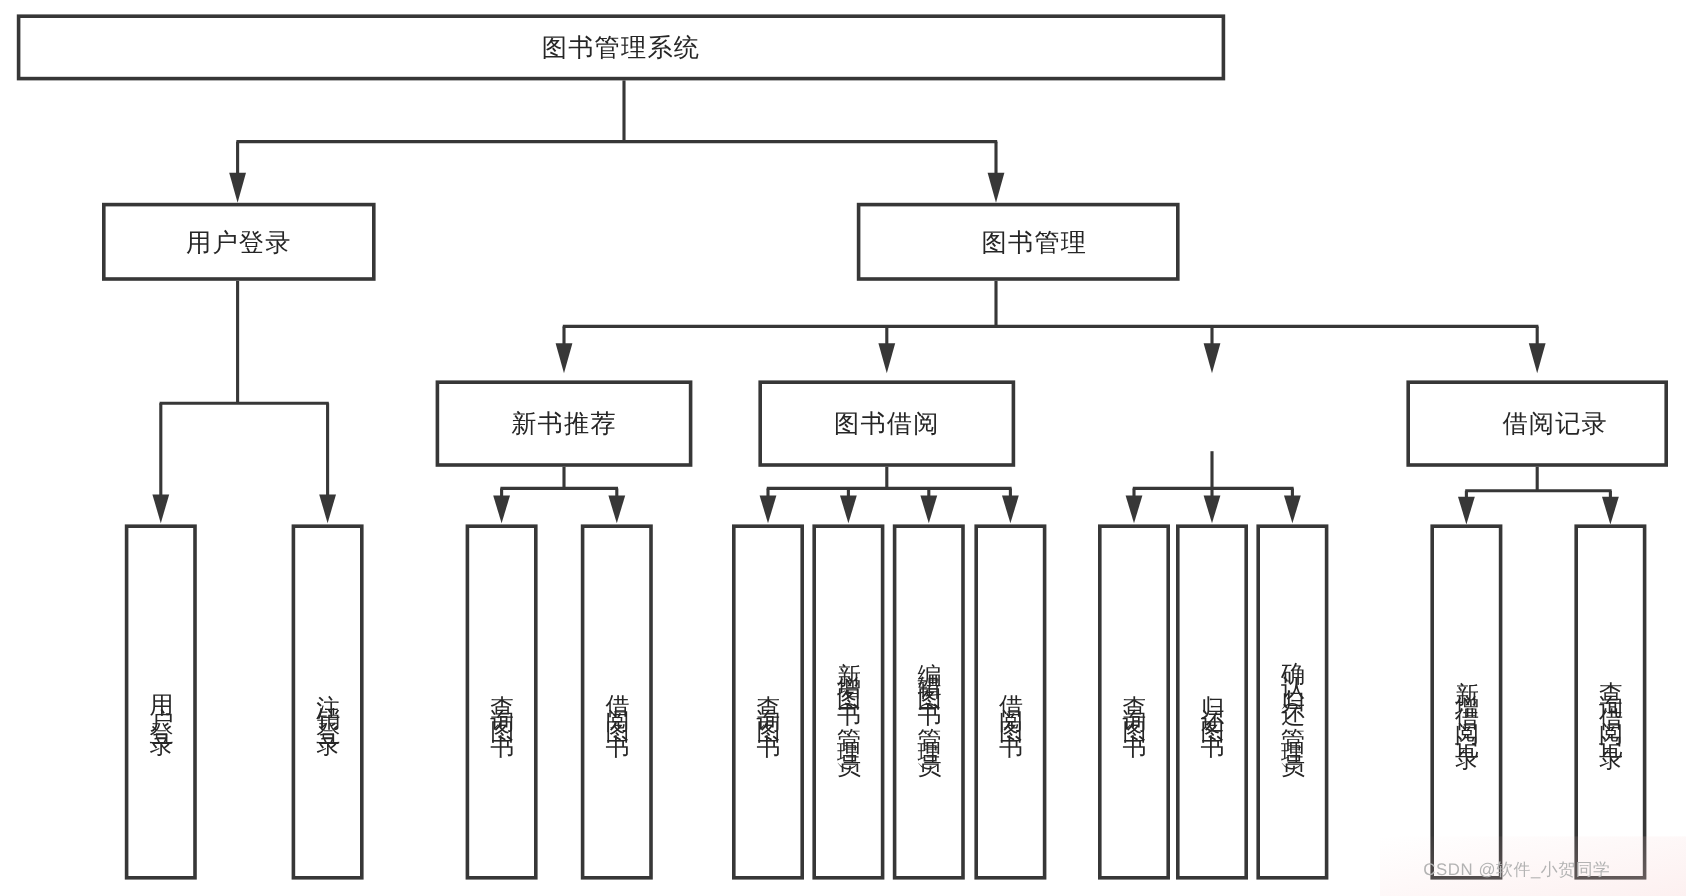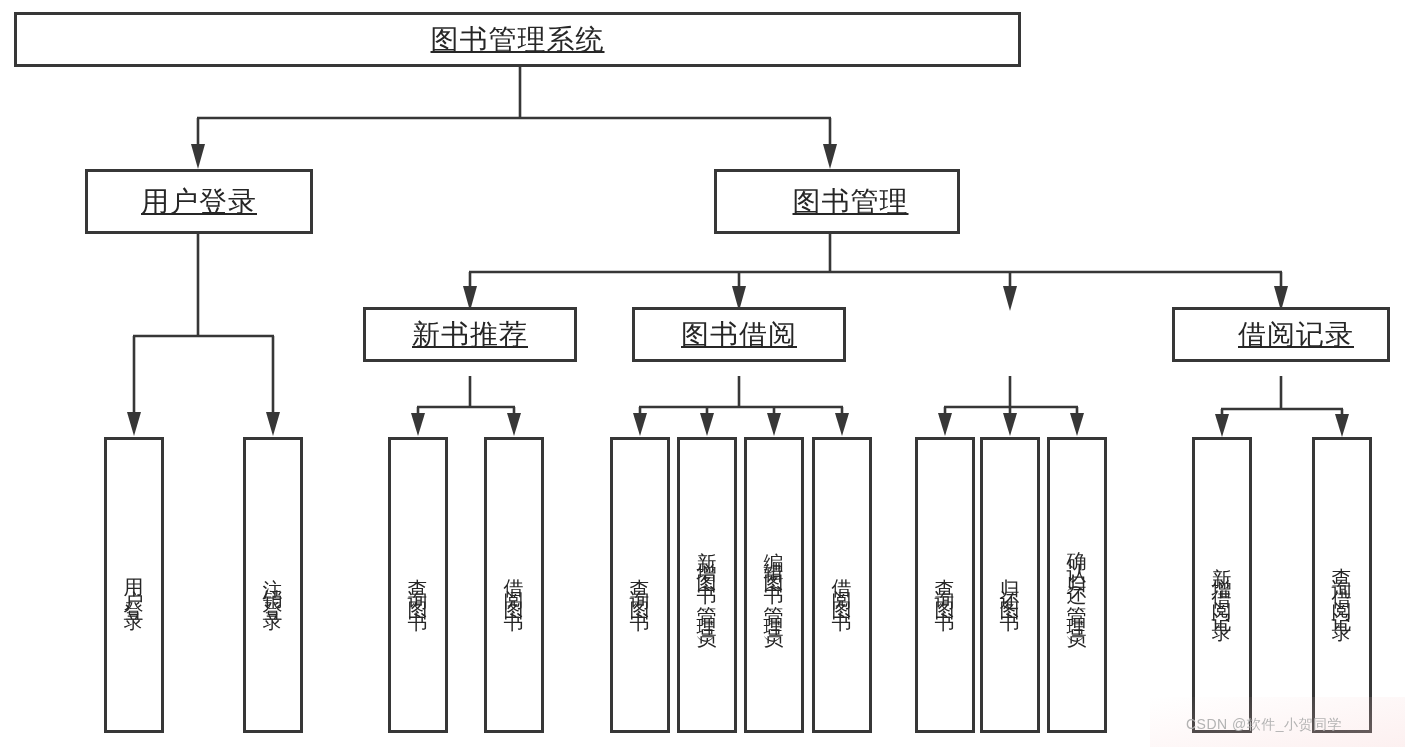--- a/index.html
+++ b/index.html
@@ -21,23 +21,23 @@
   #wires polygon{fill:var(--line);}
   .box{
     position:absolute;
     box-sizing:border-box;
     border:3px solid var(--line);
     background:#fff;
     display:flex;align-items:center;justify-content:center;
     color:var(--text);
     text-align:center;
   }
-  .h-label{font-size:28px;letter-spacing:1px;white-space:nowrap;text-decoration:underline;}
+  .h-label{font-size:21px;letter-spacing:1px;white-space:nowrap;}
   .lvl2{top:169px;height:65px;}
-  .lvl3{top:307px;height:55px;}
+  .lvl3{top:317px;height:72px;}
   .leaf{top:437px;height:296px;width:60px;}
   .v-label{
     writing-mode:vertical-rl;
     text-orientation:mixed;
     font-size:20px;
     letter-spacing:11px;
     line-height:1;
     white-space:nowrap;
   }
   .watermark{
@@ -135,21 +135,21 @@
     </g>
   </svg>
 
   <div class="box" style="left:14px;top:12px;width:1007px;height:55px;">
     <span class="h-label">图书管理系统</span>
   </div>
 
   <div class="box lvl2" style="left:85px;width:228px;">
     <span class="h-label">用户登录</span>
   </div>
-  <div class="box lvl2" style="left:714px;width:246px;padding-left:27px;">
+  <div class="box lvl2" style="left:714px;width:269px;padding-left:27px;">
     <span class="h-label">图书管理</span>
   </div>
 
   <div class="box lvl3" style="left:363px;width:214px;">
     <span class="h-label">新书推荐</span>
   </div>
   <div class="box lvl3" style="left:632px;width:214px;">
     <span class="h-label">图书借阅</span>
   </div>
   <div class="box lvl3" style="left:1172px;width:218px;padding-left:30px;">

